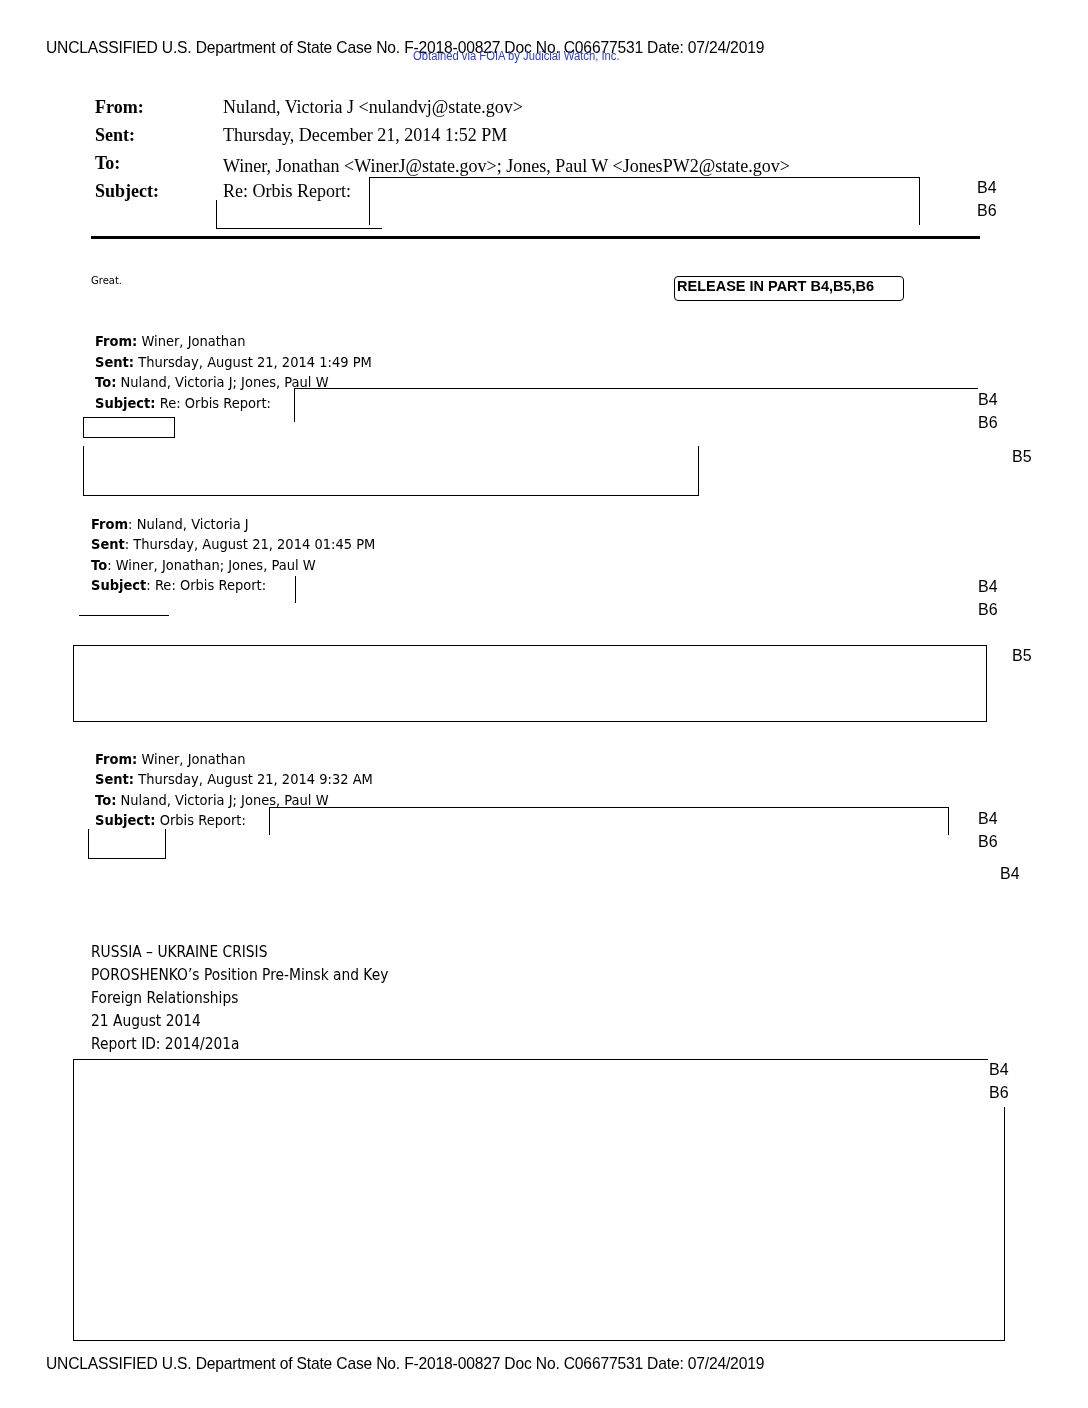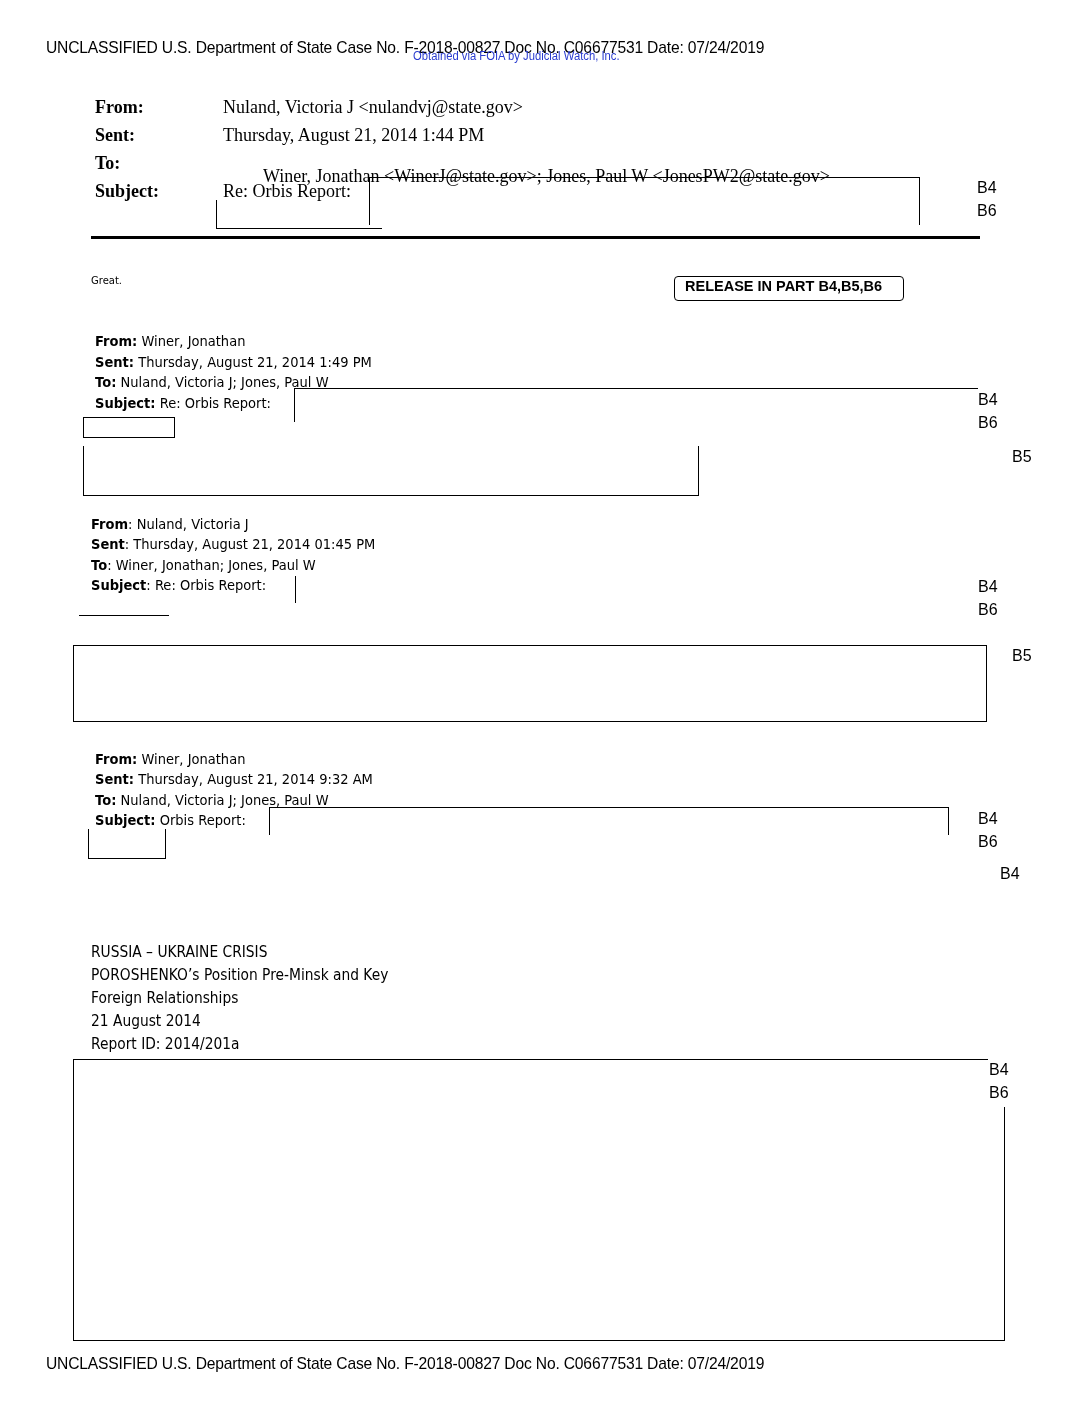--- a/index.html
+++ b/index.html
@@ -7,36 +7,36 @@
   .abs { position: absolute; white-space: nowrap; }
   .hdr { font-family: "Liberation Sans", sans-serif; font-size: 17px; letter-spacing: -0.2px; transform: scaleX(0.92); transform-origin: left top; }
   .watermark { font-family: "Liberation Sans", sans-serif; font-size: 12.5px; color: #2a3ccf; transform: scaleX(0.9); transform-origin: left top; }
   .serif { font-family: "Liberation Serif", serif; font-size: 18px; }
   .serif-label { font-family: "Liberation Serif", serif; font-size: 18px; font-weight: bold; }
   .sans { font-family: "DejaVu Sans", sans-serif; font-size: 14.5px; transform: scaleX(0.9); transform-origin: left top; }
   .sans b { font-weight: bold; }
   .code { font-family: "Liberation Sans", sans-serif; font-size: 16px; }
   .box { position: absolute; box-sizing: border-box; }
   .hr-thick { position: absolute; background: #000; }
-  .release { position: absolute; font-family: "Liberation Sans", sans-serif; font-weight: bold; font-size: 14.5px; border: 1px solid #000; border-radius: 4px; padding: 1px 10px; box-sizing: border-box; }
+  .release { position: absolute; font-family: "Liberation Sans", sans-serif; font-weight: bold; font-size: 14.5px; border: 1px solid #000; border-radius: 4px; padding: 1px 2px; box-sizing: border-box; }
   .report { font-family: "DejaVu Sans", sans-serif; font-size: 15px; transform: scaleX(0.92); transform-origin: left top; }
 </style>
 </head>
 <body>
 
 <div class="abs hdr" style="left:46px; top:38px;">UNCLASSIFIED  U.S. Department of State  Case No. F-2018-00827  Doc No. C06677531  Date: 07/24/2019</div>
 <div class="abs watermark" style="left:413px; top:49px;">Obtained via FOIA by Judicial Watch, Inc.</div>
 
 <div>
   <div class="abs serif-label" style="left:95px; top:97px;">From:</div>
   <div class="abs serif" style="left:223px; top:97px;">Nuland, Victoria J &lt;nulandvj@state.gov&gt;</div>
   <div class="abs serif-label" style="left:95px; top:125px;">Sent:</div>
-  <div class="abs serif" style="left:223px; top:125px;">Thursday, August 21, 2014 1:44 PM</div>
+  <div class="abs serif" style="left:223px; top:125px;">Thursday, December 21, 2014 1:52 PM</div>
   <div class="abs serif-label" style="left:95px; top:153px;">To:</div>
-  <div class="abs serif" style="left:223px; top:166px;margin-left:40px;">Winer, Jonathan &lt;WinerJ@state.gov&gt;; Jones, Paul W &lt;JonesPW2@state.gov&gt;</div>
+  <div class="abs serif" style="left:223px; top:156px;">Winer, Jonathan &lt;WinerJ@state.gov&gt;; Jones, Paul W &lt;JonesPW2@state.gov&gt;</div>
   <div class="abs serif-label" style="left:95px; top:181px;">Subject:</div>
   <div class="abs serif" style="left:223px; top:181px;">Re: Orbis Report:</div>
 
   <div class="box" style="left:369px; top:177px; width:551px; height:48px; border-top:1px solid #000; border-left:1px solid #000; border-right:1px solid #000;"></div>
   <div class="box" style="left:216px; top:200px; width:166px; height:29px; border-left:1px solid #000; border-bottom:1px solid #000;"></div>
   <div class="abs code" style="left:977px; top:179px;">B4</div>
   <div class="abs code" style="left:977px; top:202px;">B6</div>
 </div>
 
 <div class="hr-thick" style="left:91px; top:236px; width:889px; height:3px;"></div>

